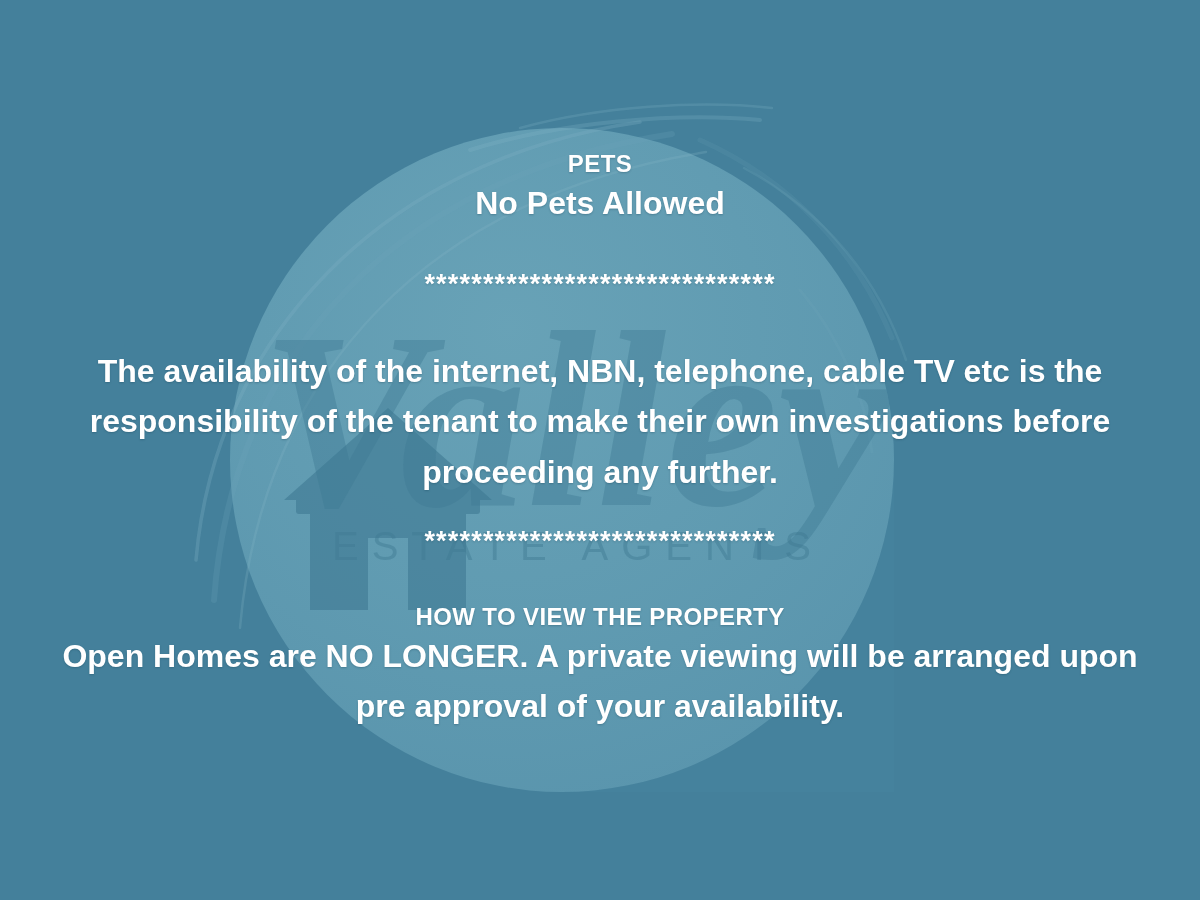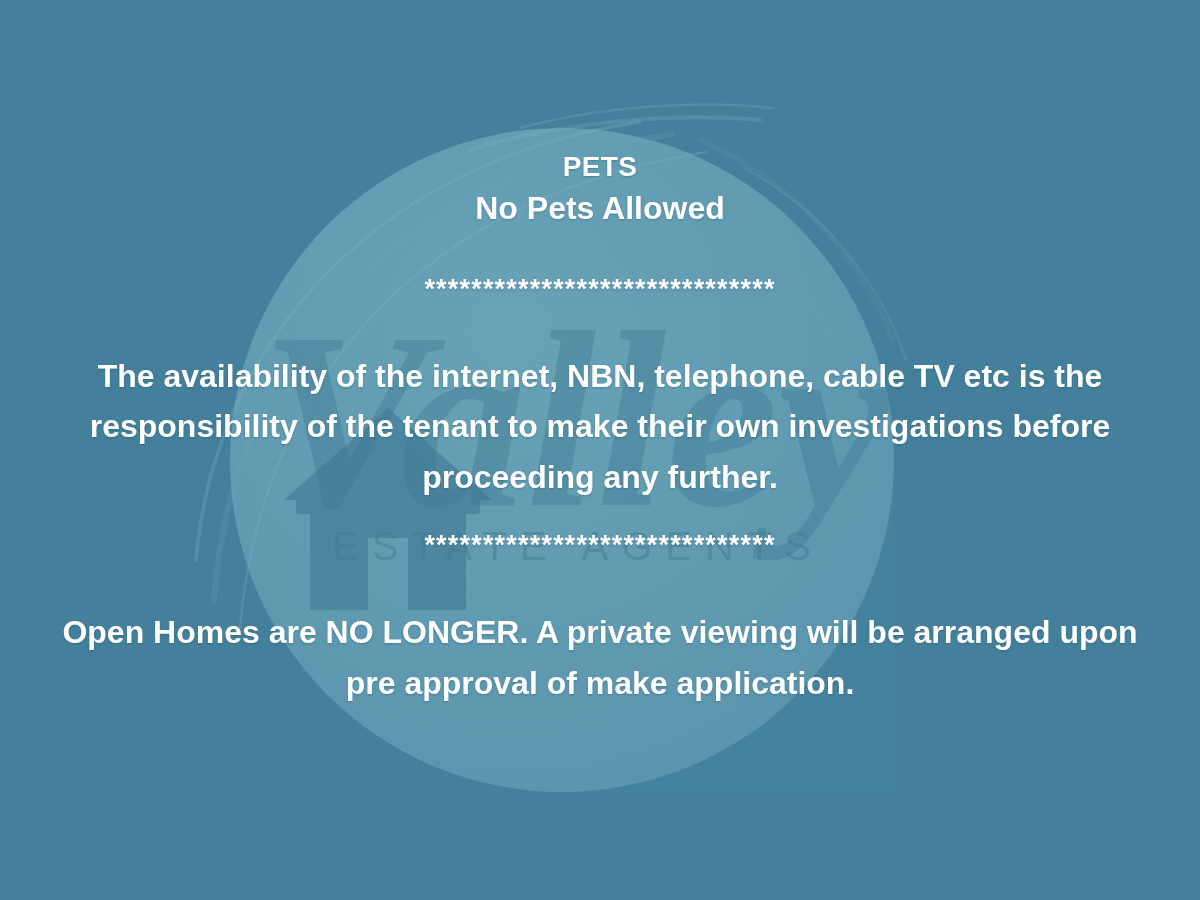--- a/index.html
+++ b/index.html
@@ -48,21 +48,21 @@
   }
 
   .block {
     width: 1120px;
     text-align: center;
     color: #ffffff;
   }
 
   .heading {
     font-weight: bold;
-    font-size: 28px;
+    font-size: 24px;
     letter-spacing: 0.4px;
     line-height: 1.18;
     margin: 0;
     text-shadow: 0 1px 2px rgba(20,60,80,0.30);
   }
 
   .body-text {
     font-weight: bold;
     font-size: 32px;
     line-height: 1.58;
@@ -151,17 +151,18 @@
 
     <div class="gap-md"></div>
 
     <div class="block">
       <p class="divider">******************************</p>
     </div>
 
     <div class="gap-xl"></div>
 
     <div class="block">
-      <p class="body-text">Open Homes are NO LONGER. A private viewing will be arranged upon pre approval of make application.</p>
+      <p class="heading">HOW TO VIEW THE PROPERTY</p>
+      <p class="body-text">Open Homes are NO LONGER. A private viewing will be arranged upon pre approval of your availability.</p>
     </div>
 
   </div>
 </div>
 
 </body></html>

